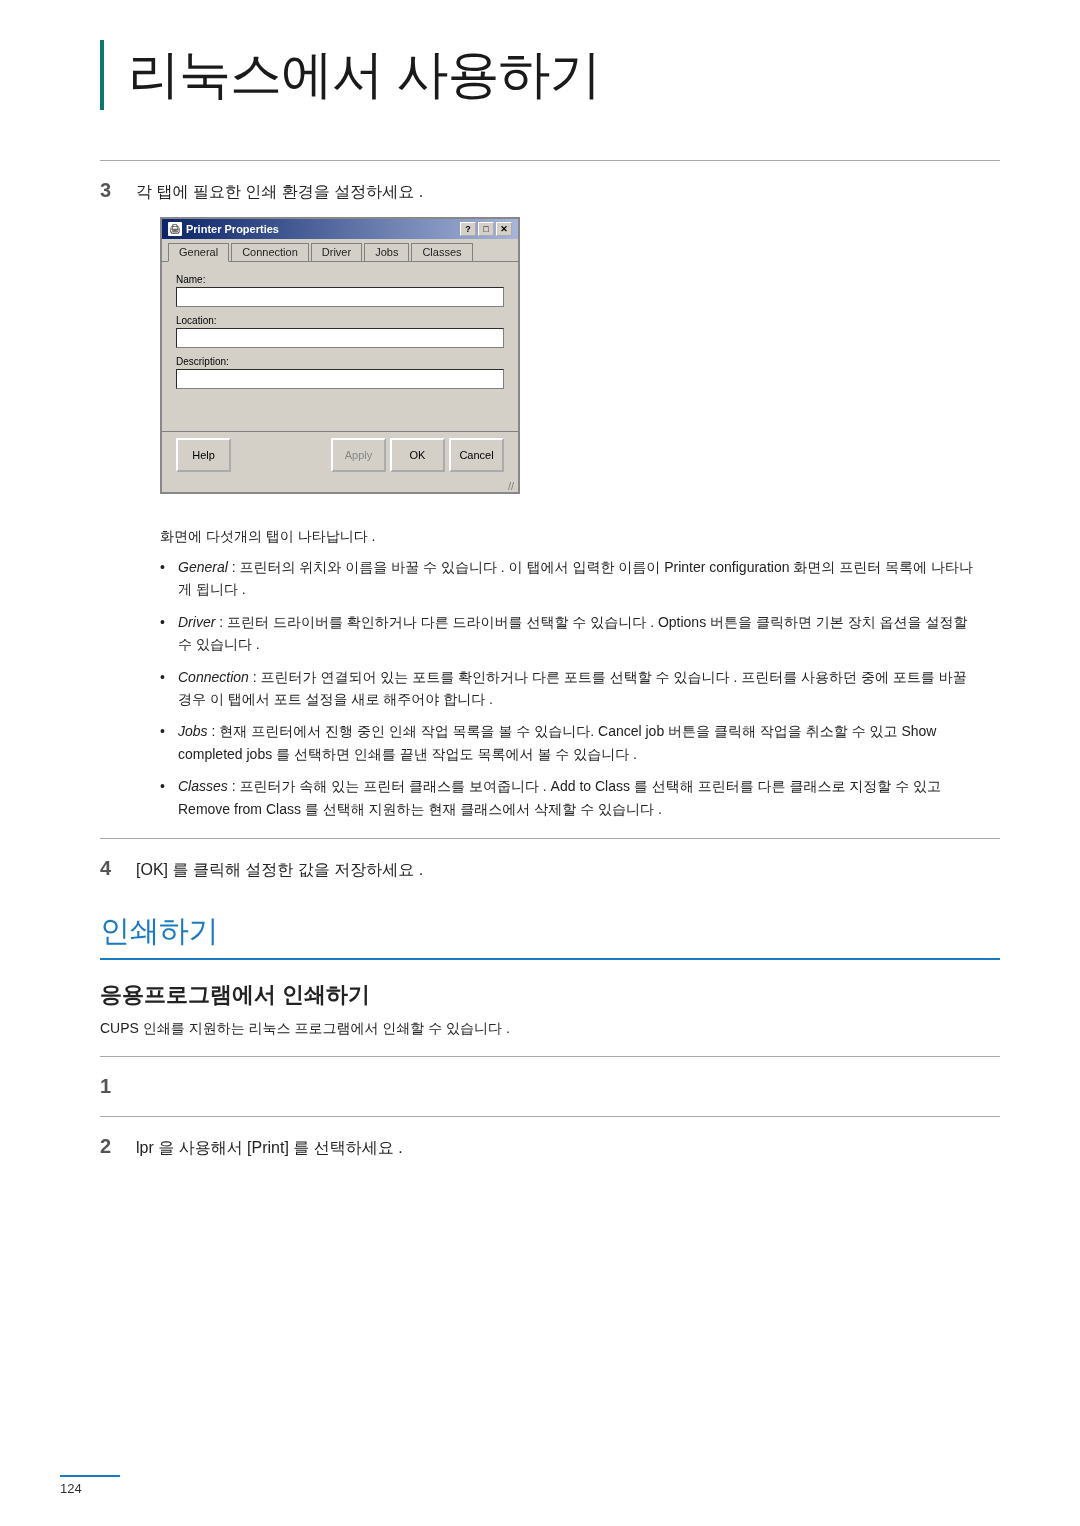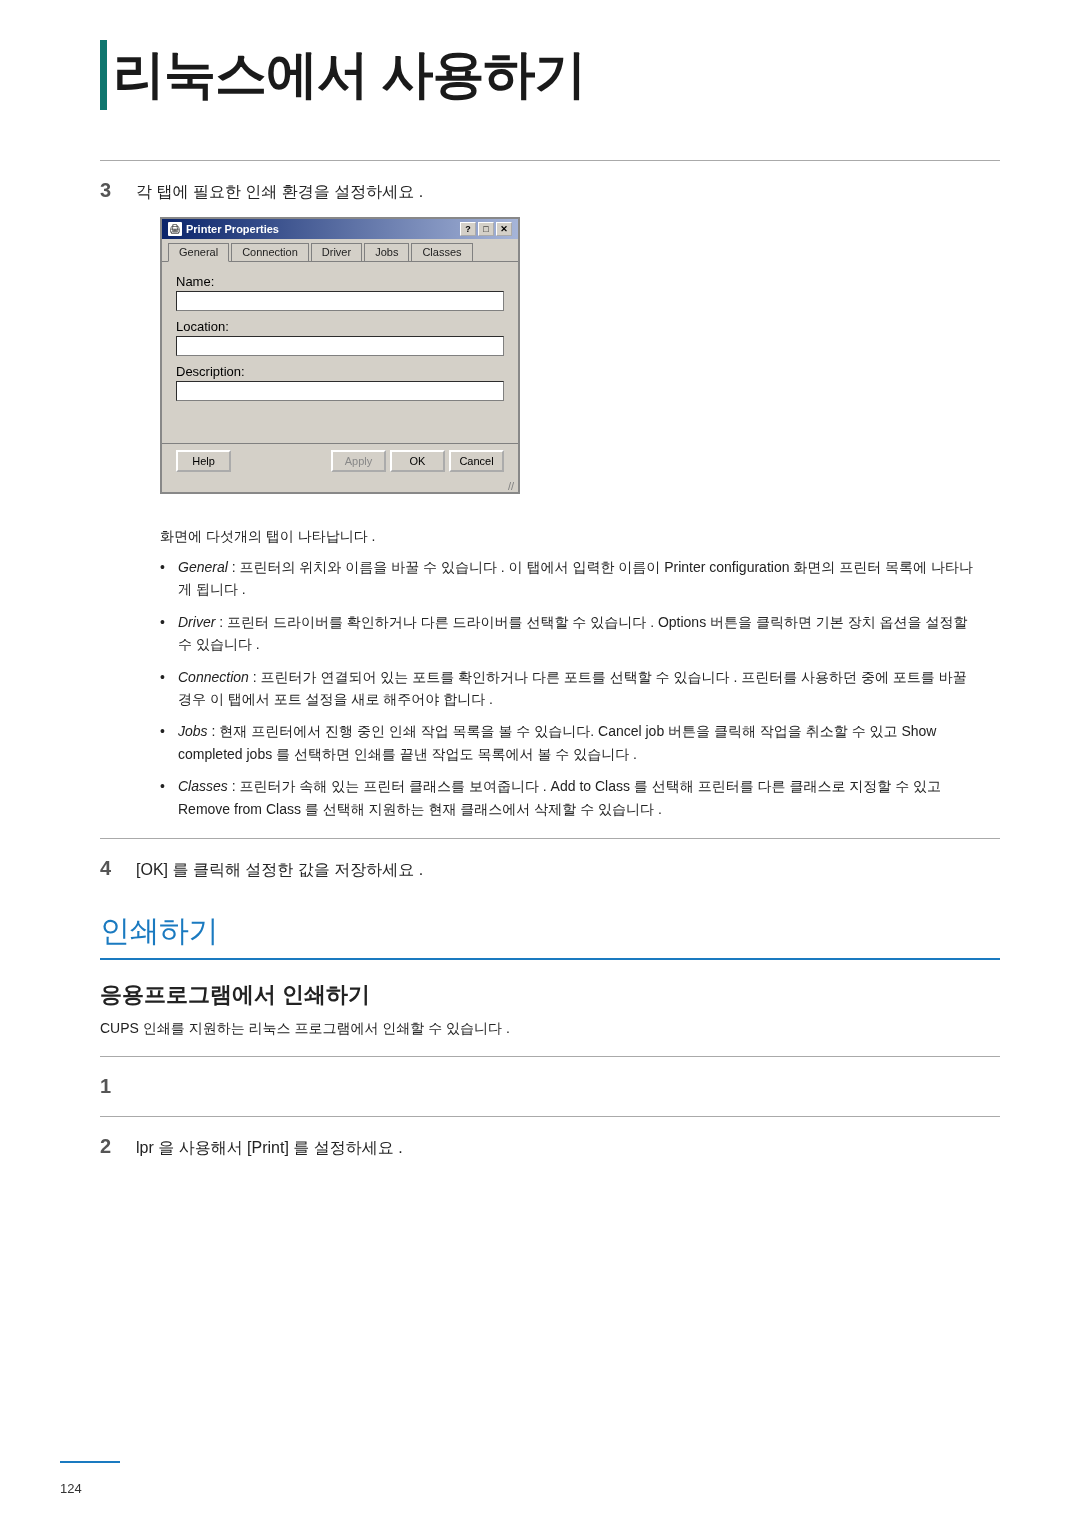--- a/index.html
+++ b/index.html
@@ -9,25 +9,25 @@
       font-size: 14px;
       color: #222;
       width: 1080px;
       min-height: 1526px;
       position: relative;
       padding: 40px 80px 60px 100px;
     }
 
     .page-title {
       font-size: 52px;
-      font-weight: 700;
+      font-weight: 400;
       color: #1a1a1a;
       margin-bottom: 50px;
-      border-left: 7px solid #0f766e;
-      padding-left: 6px;
+      border-left: 4px solid #0f766e;
+      padding-left: 24px;
       letter-spacing: -1px;
     }
 
     .section-divider {
       border: none;
       border-top: 1px solid #aaa;
       margin: 18px 0 18px 0;
     }
 
     .step-label {
@@ -117,21 +117,21 @@
       background: #d4d0c8;
       border-bottom: 1px solid #d4d0c8;
       margin-bottom: -1px;
       padding-bottom: 3px;
     }
     .dialog-content {
       padding: 12px 14px;
       background: #d4d0c8;
     }
     .dialog-field-label {
-      font-size: 13px;
+      font-size: 10px;
       color: #000;
       margin-bottom: 2px;
       margin-top: 8px;
     }
     .dialog-field-label:first-child { margin-top: 0; }
     .dialog-input {
       width: 100%;
       height: 20px;
       background: #fff;
       border: 1px inset #808080;
@@ -142,21 +142,21 @@
     .dialog-footer {
       display: flex;
       justify-content: space-between;
       align-items: center;
       padding: 6px 14px 8px 14px;
       background: #d4d0c8;
       border-top: 1px solid #808080;
     }
     .dialog-btn {
       min-width: 55px;
-      height: 22px;
+      height: 34px;
       background: #d4d0c8;
       border: 2px outset #fff;
       font-size: 11px;
       cursor: pointer;
       padding: 0 8px;
     }
     .dialog-footer-right {
       display: flex;
       gap: 4px;
       align-items: center;
@@ -225,21 +225,21 @@
     }
 
     
     .page-number {
       position: absolute;
       bottom: 30px;
       left: 60px;
       font-size: 13px;
       color: #333;
       border-top: 2px solid #1a7ac0;
-      padding-top: 18px;
+      padding-top: 4px;
       width: 60px;
     }
   </style>
 </head>
 <body>
 
 
 
 
 <h1 class="page-title">리눅스에서 사용하기</h1>
@@ -338,20 +338,20 @@
 
 <hr class="section-divider">
 <div class="step-label">
   <span class="step-num">1</span>
 </div>
 
 
 <hr class="section-divider">
 <div class="step-label">
   <span class="step-num">2</span>
-  <span>lpr 을 사용해서 [Print] 를 설정하세요 .</span>
+  <span>lpr 을 사용해서 [Print] 를 선택하세요 .</span>
 </div>
 
 
 <div class="page-number">124</div>
 
 
 
 
 </body></html>

